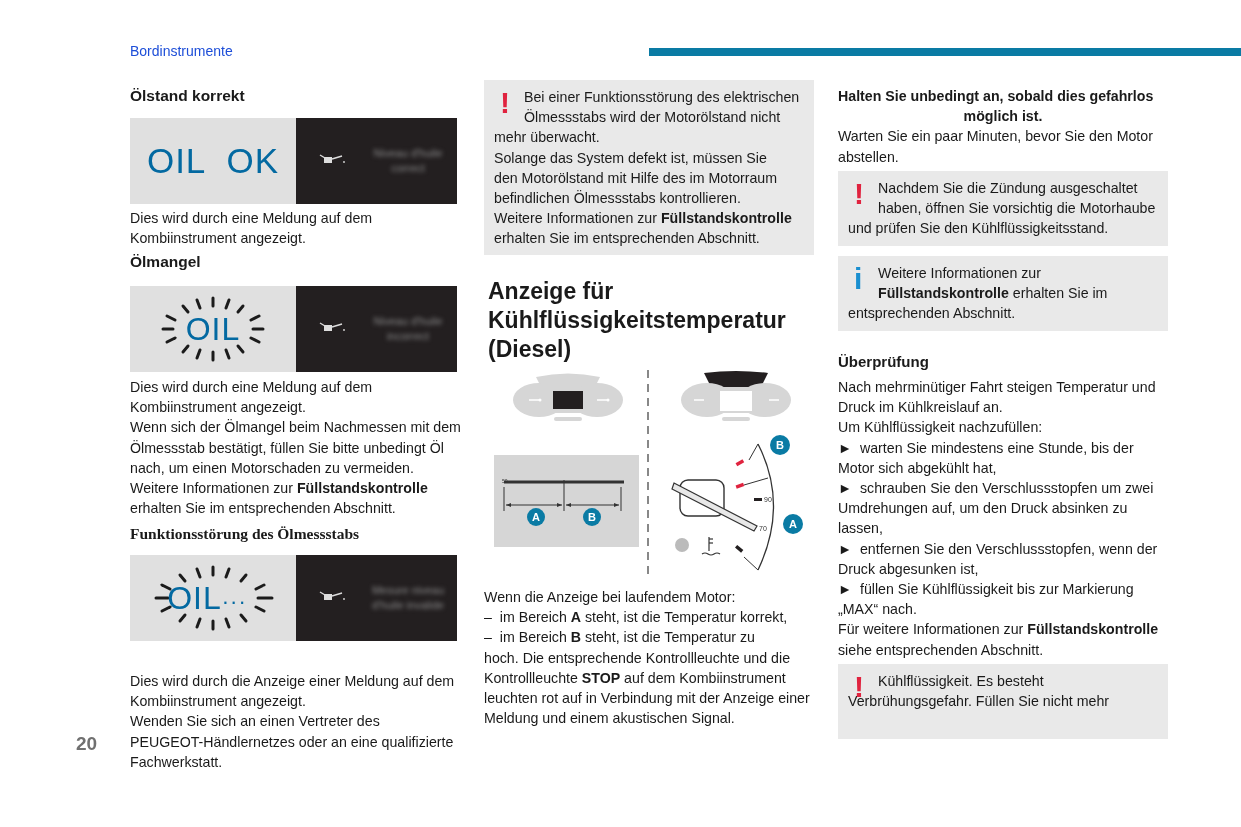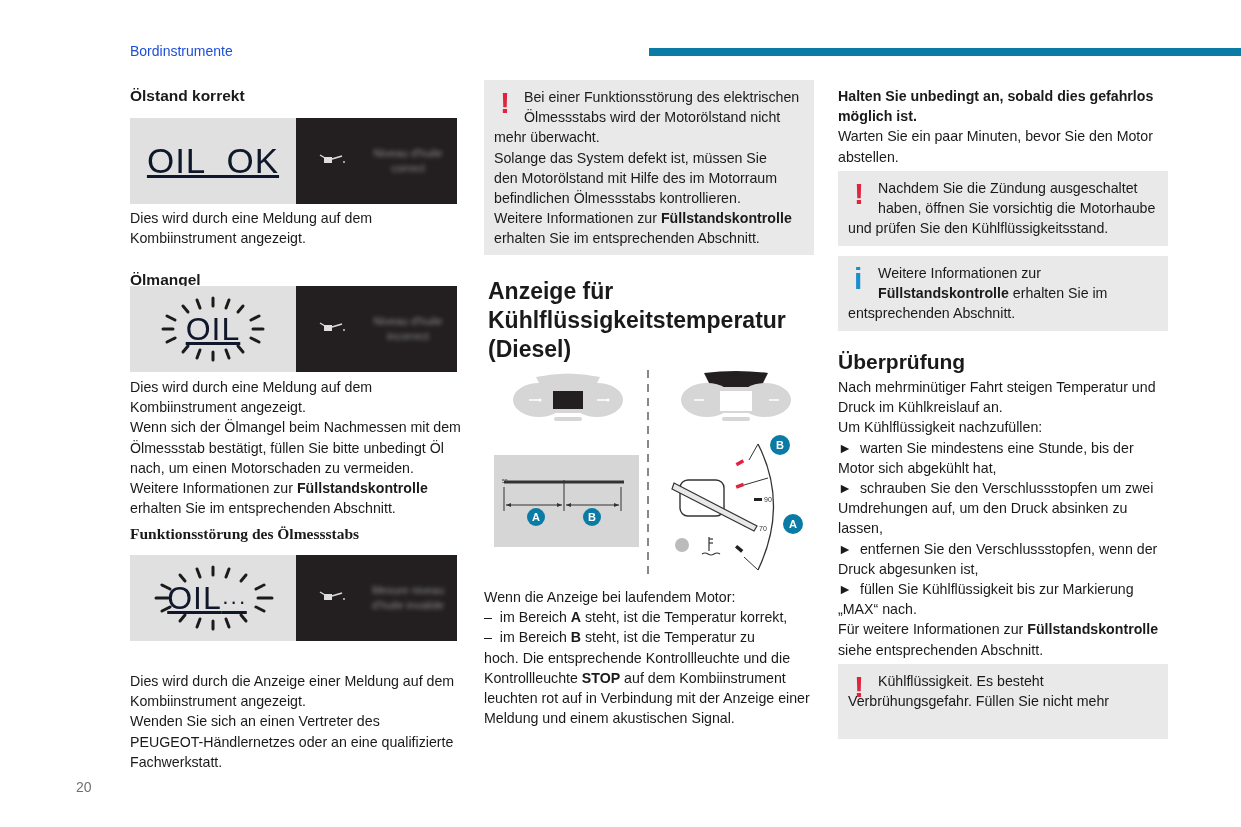--- a/index.html
+++ b/index.html
@@ -1,31 +1,31 @@
 <!DOCTYPE html>
 <html><head>
 <meta charset="utf-8">
 <style>
   html, body { margin:0; padding:0; background:#ffffff; }
   body { width:1241px; height:827px; position:relative; overflow:hidden;
          font-family:"Liberation Sans", sans-serif; color:#1a1a1a; }
   .abs { position:absolute; }
   .running-head { left:130px; top:43px; font-size:14px; color:#1d4ed8; }
   .head-bar { left:649px; top:48px; width:592px; height:8px; background:#0a7ba4; }
-  .page-num { left:76px; top:779px; font-size:14px; font-weight:normal; color:#707070; }
+  .page-num { left:76px; top:733px; font-size:19px; font-weight:bold; color:#707070; }
   .p { font-size:14.2px; line-height:20.2px; margin:0; }
   .h3 { font-size:15.5px; font-weight:bold; line-height:20px; margin:0; }
   .h2 { font-size:23px; font-weight:bold; line-height:29px; margin:4px; }
-  .h2b { font-size:21px; font-weight:bold; line-height:22px; margin:0; }
+  .h2b { font-size:15px; font-weight:bold; line-height:22px; margin:0; }
   b { font-weight:bold;margin-top:40px; }
 
   .oil-panel { position:absolute; width:327px; height:86px; display:flex; }
   .oil-left { width:166px; height:100%; background:#e0e0e0; display:flex; align-items:center; justify-content:center; position:relative; }
   .oil-right { width:161px; height:100%; background:#231f20; position:relative; }
-  .oil-ok { font-size:35px; letter-spacing:1px; color:#0f172a; font-family:"Liberation Sans", sans-serif;text-decoration:underline; }
+  .oil-ok { font-size:35px; letter-spacing:1px; color:#0369a1; font-family:"Liberation Sans", sans-serif; }
   .blur-text { position:absolute; left:70px; top:28px; width:84px; text-align:center; font-size:11px; line-height:15px; color:#888; filter:blur(2px); }
   .can-icon { position:absolute; left:22px; top:34px; }
 
   .note { position:absolute; background:#e9e9e9; padding:7px 10px 7px 10px; box-sizing:border-box; }
   .note .mark { position:absolute; font-weight:bold; font-size:30px; line-height:30px; }
   .excl { color:#e0233f; }
   .info { color:#1a8fd0; }
   .note .first { padding-left:30px; }
 </style>
 </head>
@@ -50,21 +50,21 @@
     </svg>
     <div class="blur-text">Niveau d'huile correct</div>
   </div>
 </div>
 
 <div class="abs p" style="left:130px;top:208px;width:330px;">
   <div>Dies wird durch eine Meldung auf dem</div>
   <div>Kombiinstrument angezeigt.</div>
 </div>
 
-<div class="abs h3" style="left:130px;top:270px;">Ölmangel</div>
+<div class="abs h3" style="left:130px;top:252px;">Ölmangel</div>
 
 <div class="oil-panel" style="left:130px;top:286px;">
   <div class="oil-left">
     <svg width="120" height="70" viewBox="0 0 120 70" style="position:absolute;left:23px;top:8px;">
       <g stroke="#1b1b1b" stroke-width="3" stroke-linecap="round">
         <line x1="60" y1="4" x2="60" y2="12"></line>
           <line x1="44" y1="6" x2="47" y2="14"></line>
           <line x1="76" y1="6" x2="73" y2="14"></line>
         <line x1="30" y1="12" x2="35" y2="18"></line>
           <line x1="90" y1="12" x2="85" y2="18"></line>
@@ -240,21 +240,21 @@
   <div><span style="white-space:pre;">–  im Bereich </span><b>A</b><span> steht, ist die Temperatur korrekt,</span></div>
   <div><span style="white-space:pre;">–  im Bereich </span><b>B</b><span> steht, ist die Temperatur zu</span></div>
   <div>hoch. Die entsprechende Kontrollleuchte und die</div>
   <div><span>Kontrollleuchte </span><b>STOP</b><span> auf dem Kombiinstrument</span></div>
   <div>leuchten rot auf in Verbindung mit der Anzeige einer</div>
   <div>Meldung und einem akustischen Signal.</div>
 </div>
 
 <div class="abs p" style="left:838px;top:86px;width:330px;">
   <div style="font-weight:bold;">Halten Sie unbedingt an, sobald dies gefahrlos</div>
-  <div style="font-weight:bold;">möglich ist.</div>
+  <div style="font-weight:bold;text-align:center;">möglich ist.</div>
   <div>Warten Sie ein paar Minuten, bevor Sie den Motor</div>
   <div>abstellen.</div>
 </div>
 
 <div class="note p" style="left:838px;top:171px;width:330px;height:75px;">
   <span class="mark excl" style="left:16px;top:8px;">!</span>
   <div class="first">Nachdem Sie die Zündung ausgeschaltet</div>
   <div class="first">haben, öffnen Sie vorsichtig die Motorhaube</div>
   <div>und prüfen Sie den Kühlflüssigkeitsstand.</div>
 </div>

